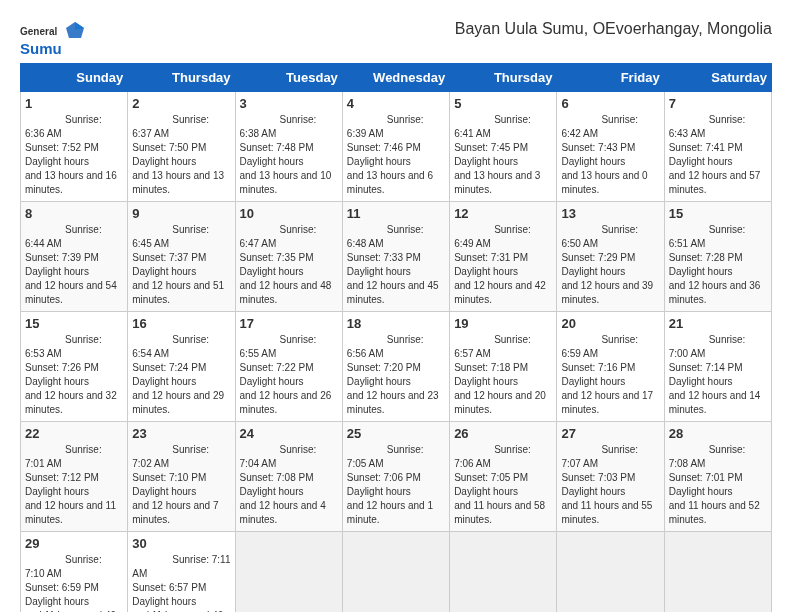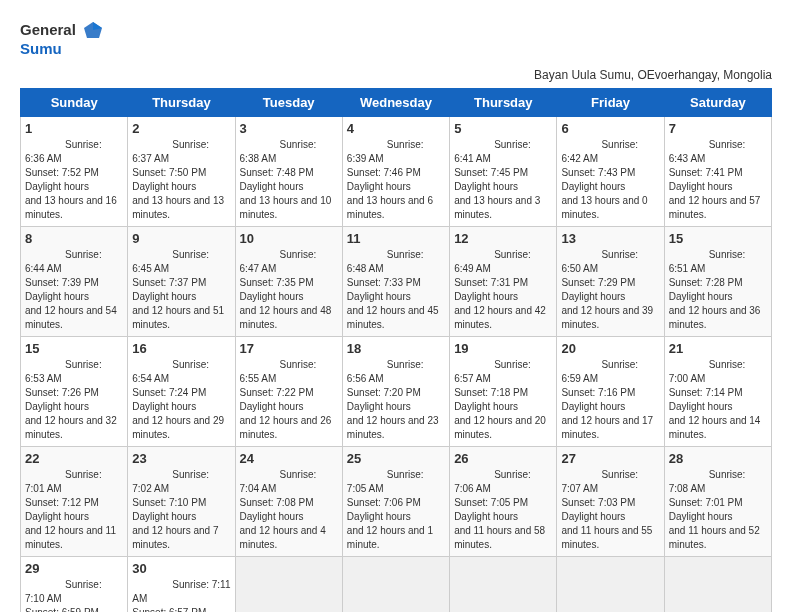--- a/index.html
+++ b/index.html
@@ -22,35 +22,34 @@
     }
     .title-section {
       text-align: right;
     }
     .month-title {
       font-size: 36px;
       font-weight: bold;
       color: #333;
     }
     .location-title {
-      font-size: 12px;
+      font-size: 16px;
       color: #333;
       font-weight: normal;
-      margin-top: 48px;
     }
     table {
       width: 100%;
       border-collapse: collapse;
       font-size: 11px;
     }
     thead tr th {
       background-color: #1565c0;
       color: #fff;
       padding: 6px 4px;
-      text-align: center;
+      text-align: right;
       font-size: 13px;
       font-weight: bold;
       border: 1px solid #1565c0;
     }
     tbody tr td {
       border: 1px solid #ccc;
       vertical-align: top;
       padding: 4px;
       width: calc(100% / 7);
       min-height: 80px;
@@ -76,21 +75,21 @@
       background: #f0f0f0 !important;
     }
   </style>
 </head>
 <body>
 
 <div class="header-logo">
   <div class="logo-container">
     <div>
       <div>
-        <span style="font-size:15px;font-weight:bold;color:#333;">General</span>
+        <span style="font-size:10px;font-weight:bold;color:#333;">General</span>
         <svg width="22" height="22" viewBox="0 0 22 22" style="vertical-align:middle;margin-left:2px;" xmlns="http://www.w3.org/2000/svg">
           <polygon points="11,2 20,8 17,18 5,18 2,8" fill="#1565c0" opacity="0.85"></polygon>
           <polygon points="11,2 20,8 11,10" fill="#1976d2"></polygon>
         </svg>
       </div>
       <div style="font-size:15px;font-weight:bold;color:#1565c0;margin-top:-2px;">Sumu</div>
     </div>
   </div>
   <div class="title-section">
     <div class="location-title">Bayan Uula Sumu, OEvoerhangay, Mongolia</div>

